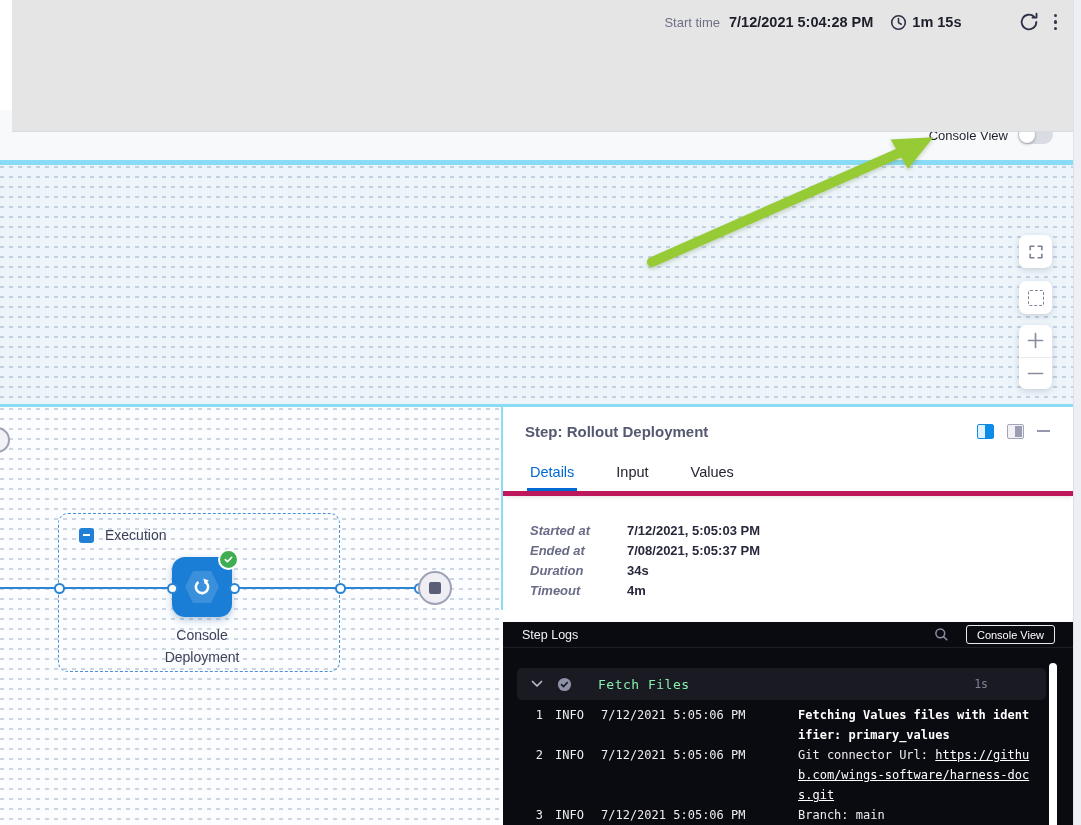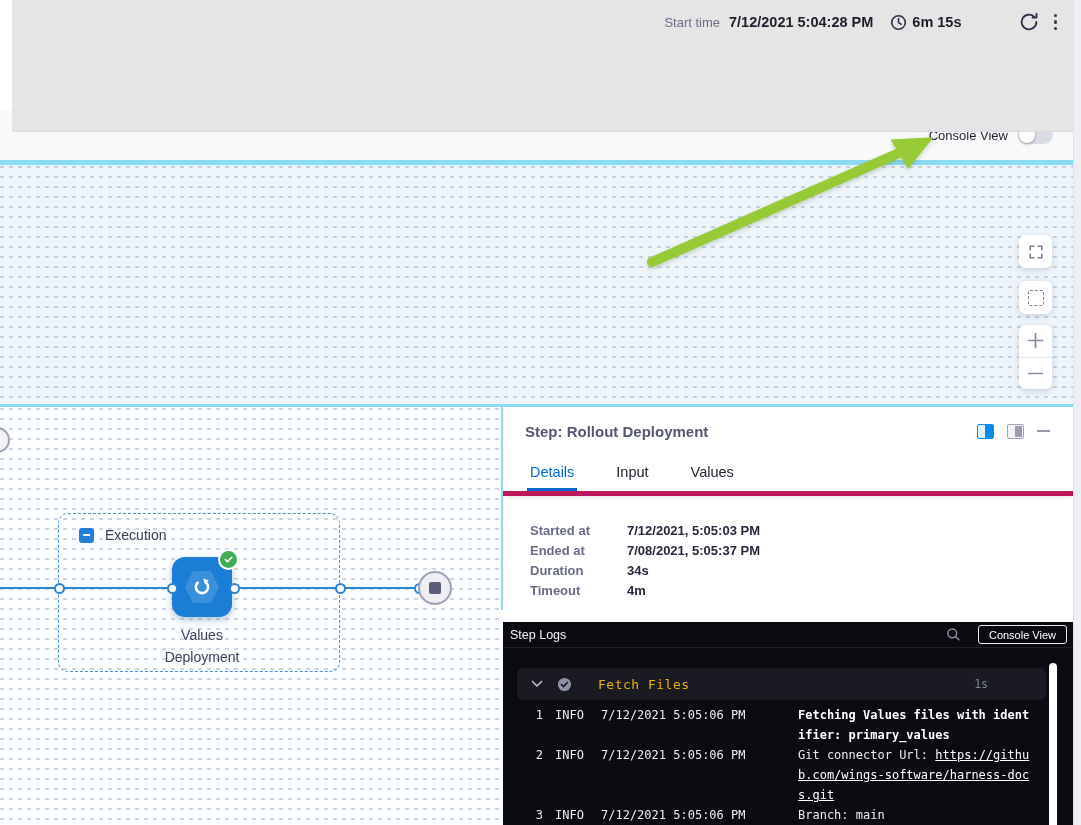--- a/index.html
+++ b/index.html
@@ -95,35 +95,35 @@
   .split-icon.inactive{border:1.5px solid #a2a4ba;background:#f1f1f6;}
   .split-icon.inactive::after{content:"";position:absolute;right:1px;top:1px;bottom:1px;width:7px;background:#9b9db4;}
   .collapse-minus{width:13px;height:2.5px;background:#9597ad;border:none;padding:0;cursor:pointer;}
   .tabbar{display:flex;gap:36px;padding-left:24px;border-bottom:5px solid #be185d;
     box-shadow:0 3px 4px -2px rgba(96,97,112,.18);position:relative;}
   .tab{font-size:14.5px;font-weight:500;color:#23242f;padding:9px 3px 8px;cursor:pointer;
     border-bottom:3px solid transparent;}
   .tab.active{color:#0069d2;border-bottom-color:#0069d2;}
   .details-list{padding:28px 0 0 27px;}
   .detail-row{display:flex;margin-bottom:6px;line-height:14px;}
-  .detail-label{width:97px;font-size:13px;font-weight:600;color:#696b87;}
+  .detail-label{width:97px;font-size:13px;font-weight:600;color:#696b87;font-style:italic;}
   .detail-value{font-size:13px;font-weight:700;color:#27283c;}
 
   
   .logs{position:absolute;left:0;top:215px;width:571px;height:203px;background:#0a0a11;}
-  .logs-head{display:flex;align-items:center;height:26px;padding:0 7px;
+  .logs-head{display:flex;align-items:center;height:26px;padding:0 19px;
     border-bottom:1px solid #1e1e27;box-sizing:border-box;}
   .logs-title{font-size:12.5px;color:#f2f3f7;}
   .logs-head-right{margin-left:auto;display:flex;align-items:center;gap:17px;}
   .console-view-btn{height:19px;padding:0 10px;font-size:11px;font-family:"Liberation Sans",sans-serif;
     color:#fff;background:transparent;border:1px solid #e8e9ee;border-radius:3px;cursor:pointer;}
   .log-group-row{margin:20px 28px 0 14px;height:32px;background:#1a1a23;border-radius:5px;
     display:flex;align-items:center;padding:0 14px;box-sizing:border-box;cursor:pointer;}
   .log-group-name{margin-left:26px;font-family:"DejaVu Sans Mono",monospace;font-size:13px;
-    letter-spacing:.5px;color:#eab308;}
+    letter-spacing:.5px;color:#86efac;}
   .log-group-duration{margin-left:auto;margin-right:44px;font-family:"DejaVu Sans Mono",monospace;
     font-size:11.5px;color:#7f8194;text-align:right;}
   .log-lines{margin-top:5px;}
   .log-line{display:flex;font-family:"DejaVu Sans Mono",monospace;font-size:12px;
     line-height:20px;color:#ededed;padding-left:14px;}
   .log-num{width:26px;text-align:right;flex:none;}
   .log-level{margin-left:12px;width:42px;flex:none;}
   .log-time{margin-left:4px;width:148px;flex:none;}
   .log-msg{margin-left:49px;width:238px;flex:none;word-break:break-all;}
   .log-msg b{font-weight:700;color:#fff;}
@@ -140,21 +140,21 @@
     <div class="header-row">
       <span class="start-time-label">Start time</span>
       <span class="start-time-value">7/12/2021 5:04:28 PM</span>
       <span class="elapsed-group">
         <span style="display:flex;">
           <svg width="17" height="17" viewBox="0 0 17 17">
               <circle cx="8.5" cy="8.5" r="6.8" fill="none" stroke="#2e3047" stroke-width="1.6"></circle>
               <path d="M8.5 4.6v4l2.7 1.6" fill="none" stroke="#2e3047" stroke-width="1.6" stroke-linecap="round"></path>
             </svg>
         </span>
-        <span class="elapsed-value">6m 15s</span>
+        <span class="elapsed-value">1m 15s</span>
       </span>
       <button class="icon-btn">
         <span style="display:flex;">
           <svg width="22" height="22" viewBox="0 0 24 24">
               <path d="M20 12a8 8 0 1 1-2.4-5.7" fill="none" stroke="#2e3047" stroke-width="2" stroke-linecap="round"></path>
               <path d="M20.2 2.8v4.4h-4.4" fill="none" stroke="#2e3047" stroke-width="2" stroke-linecap="round" stroke-linejoin="round"></path>
             </svg>
         </span>
       </button>
       <button class="icon-btn kebab">
@@ -232,21 +232,21 @@
     <div class="connector" style="left:54px;"></div>
     <div class="connector" style="left:167px;"></div>
     <div class="connector" style="left:229px;"></div>
     <div class="connector" style="left:335px;"></div>
     <div class="connector" style="left:414px;"></div>
 
     <div class="stop-node">
       <i></i>
     </div>
 
-    <div class="node-label">Values Deployment</div>
+    <div class="node-label">Console Deployment</div>
   </div>
   <div class="cyan-vline"></div>
 
   <section class="panel">
     <div class="panel-head">
       <span class="panel-title">Step: Rollout Deployment</span>
       <span class="panel-head-icons">
         <span class="split-icon active"></span>
         <span class="split-icon inactive"></span>
         <button class="collapse-minus"></button>

